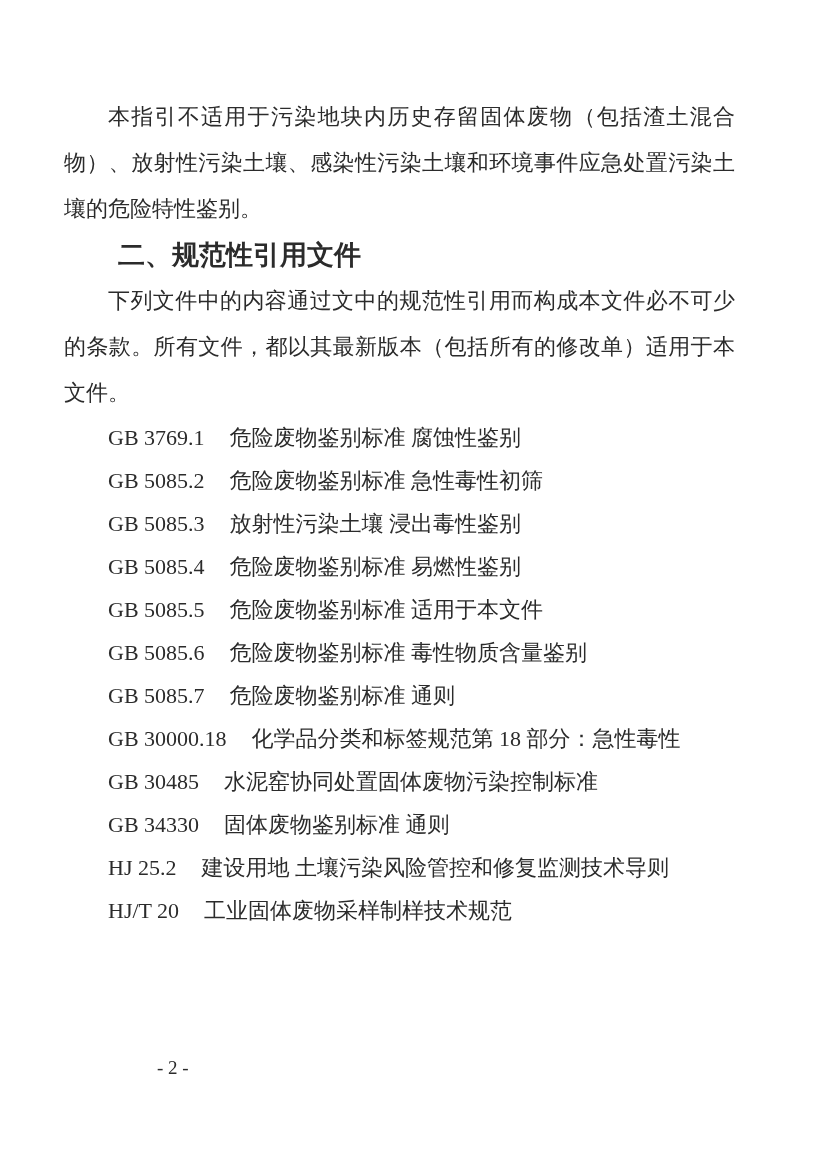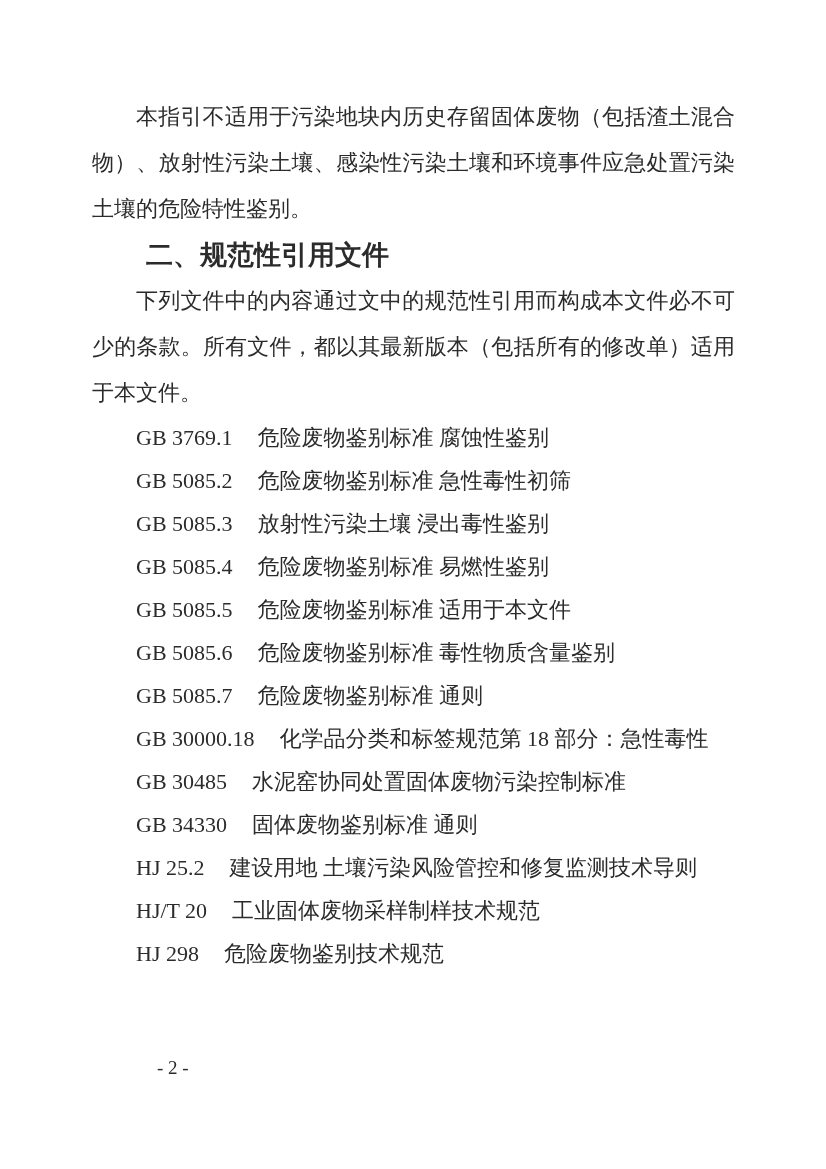--- a/index.html
+++ b/index.html
@@ -10,21 +10,21 @@
     position: relative;
     overflow: hidden;
     font-family: "Liberation Serif", "DejaVu Serif", serif;
   }
   .page {
     position: absolute;
     inset: 0;
     background: #ffffff;
     color: #2b2b2b;
     font-size: 22px;
-    padding: 94px 91px 0 92px;
+    padding: 94px 91px 0 64px;
   }
   .para {
     line-height: 46px;
     text-align: justify;
     text-indent: 2em;
   }
   .heading {
     font-family: "Liberation Sans", "DejaVu Sans", sans-serif;
     font-weight: bold;
     font-size: 27px;
@@ -66,18 +66,17 @@
       <p class="ref"><span class="ref-code">GB 5085.3</span><span class="ref-title">放射性污染土壤 浸出毒性鉴别</span></p>
       <p class="ref"><span class="ref-code">GB 5085.4</span><span class="ref-title">危险废物鉴别标准 易燃性鉴别</span></p>
       <p class="ref"><span class="ref-code">GB 5085.5</span><span class="ref-title">危险废物鉴别标准 适用于本文件</span></p>
       <p class="ref"><span class="ref-code">GB 5085.6</span><span class="ref-title">危险废物鉴别标准 毒性物质含量鉴别</span></p>
       <p class="ref"><span class="ref-code">GB 5085.7</span><span class="ref-title">危险废物鉴别标准 通则</span></p>
       <p class="ref"><span class="ref-code">GB 30000.18</span><span class="ref-title">化学品分类和标签规范第 18 部分：急性毒性</span></p>
       <p class="ref"><span class="ref-code">GB 30485</span><span class="ref-title">水泥窑协同处置固体废物污染控制标准</span></p>
       <p class="ref"><span class="ref-code">GB 34330</span><span class="ref-title">固体废物鉴别标准 通则</span></p>
       <p class="ref"><span class="ref-code">HJ 25.2</span><span class="ref-title">建设用地 土壤污染风险管控和修复监测技术导则</span></p>
       <p class="ref"><span class="ref-code">HJ/T 20</span><span class="ref-title">工业固体废物采样制样技术规范</span></p>
-      <p class="ref"><span class="ref-code">HJ 298</span><span class="ref-title">危险废物鉴别技术规范</span></p>
     </div>
 
   <div class="page-number">- 2 -</div>
 
 </div>
 
 </body></html>

